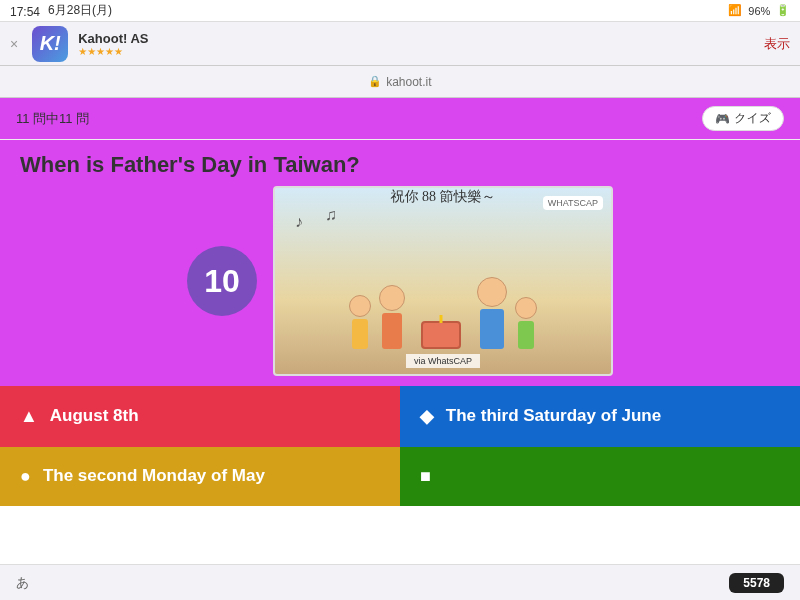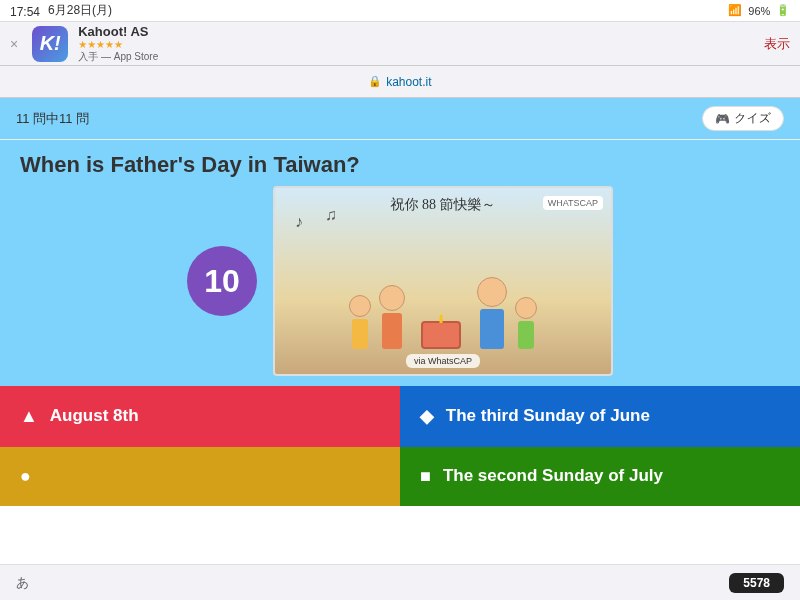--- a/index.html
+++ b/index.html
@@ -78,26 +78,26 @@
       width: 100%;
       height: 32px;
       background: #f2f2f7;
       display: flex;
       align-items: center;
       justify-content: center;
       border-bottom: 1px solid #ccc;
       gap: 4px;
     }
     #lock-icon { font-size: 11px; color: #666; }
-    #url-text { font-size: 12px; color: #0369a1; }
+    #url-text { font-size: 12px; color: #737373; }
 
     
     #main {
       width: 100%;
-      background: #7dd3fc;
+      background: #d946ef;
     }
 
     
     #top-bar {
       display: flex;
       align-items: center;
       justify-content: space-between;
       padding: 8px 16px;
       border-bottom: 1px solid #eee;
     }
@@ -164,21 +164,21 @@
       position: relative;
       overflow: hidden;
     }
     .scene-bg {
       position: absolute;
       top: 0; left: 0; right: 0; bottom: 0;
       background: linear-gradient(180deg, #d4eaf7 0%, #e8d5a0 60%, #c8a87c 100%);
     }
     .scene-text-jp {
       position: absolute;
-      top: 8px;
+      top: 0;
       left: 50%;
       transform: translateX(-50%);
       font-size: 14px;
       color: #333;
       white-space: nowrap;
       font-family: serif;
     }
     .whatscap-badge {
       position: absolute;
       top: 8px;
@@ -191,21 +191,21 @@
       display: flex;
       align-items: center;
       gap: 2px;
     }
     .viacap-badge {
       position: absolute;
       bottom: 6px;
       left: 50%;
       transform: translateX(-50%);
       background: rgba(255,255,255,0.8);
-      border-radius: 6px;
+      border-radius: 0;
       padding: 2px 8px;
       font-size: 9px;
       color: #333;
       white-space: nowrap;
     }
     
     .figures {
       position: absolute;
       bottom: 25px;
       left: 0; right: 0;
@@ -321,21 +321,20 @@
 </div>
 
 <div id="browser-bar">
   <span id="close-btn">×</span>
   <div id="app-icon">
     <span id="app-icon-k">K!</span>
   </div>
   <div id="app-info">
     <div id="app-name">Kahoot! AS</div>
     <div id="app-stars">★★★★★</div>
-    <div id="app-sub">入手 — App Store</div>
   </div>
   <div id="view-btn">表示</div>
 </div>
 
 <div id="url-bar">
   <span id="lock-icon">🔒</span>
   <span id="url-text">kahoot.it</span>
 </div>
 
 <div id="main">
@@ -390,28 +389,28 @@
     </div>
   </div>
 
   <div id="answers">
     <div class="answer-btn">
       <span class="answer-icon">▲</span>
       <span class="answer-text">August 8th</span>
     </div>
     <div class="answer-btn">
       <span class="answer-icon">◆</span>
-      <span class="answer-text">The third Sunday of June</span>
+      <span class="answer-text">The third Saturday of June</span>
     </div>
     <div class="answer-btn">
       <span class="answer-icon">●</span>
+      <span class="answer-text">The second Monday of May</span>
     </div>
     <div class="answer-btn">
       <span class="answer-icon">■</span>
-      <span class="answer-text">The second Sunday of July</span>
     </div>
   </div>
 </div>
 
 <div id="bottom-bar">
   <span id="keyboard-indicator">あ</span>
   <div id="score-badge">5578</div>
 </div>
 
 </body></html>

